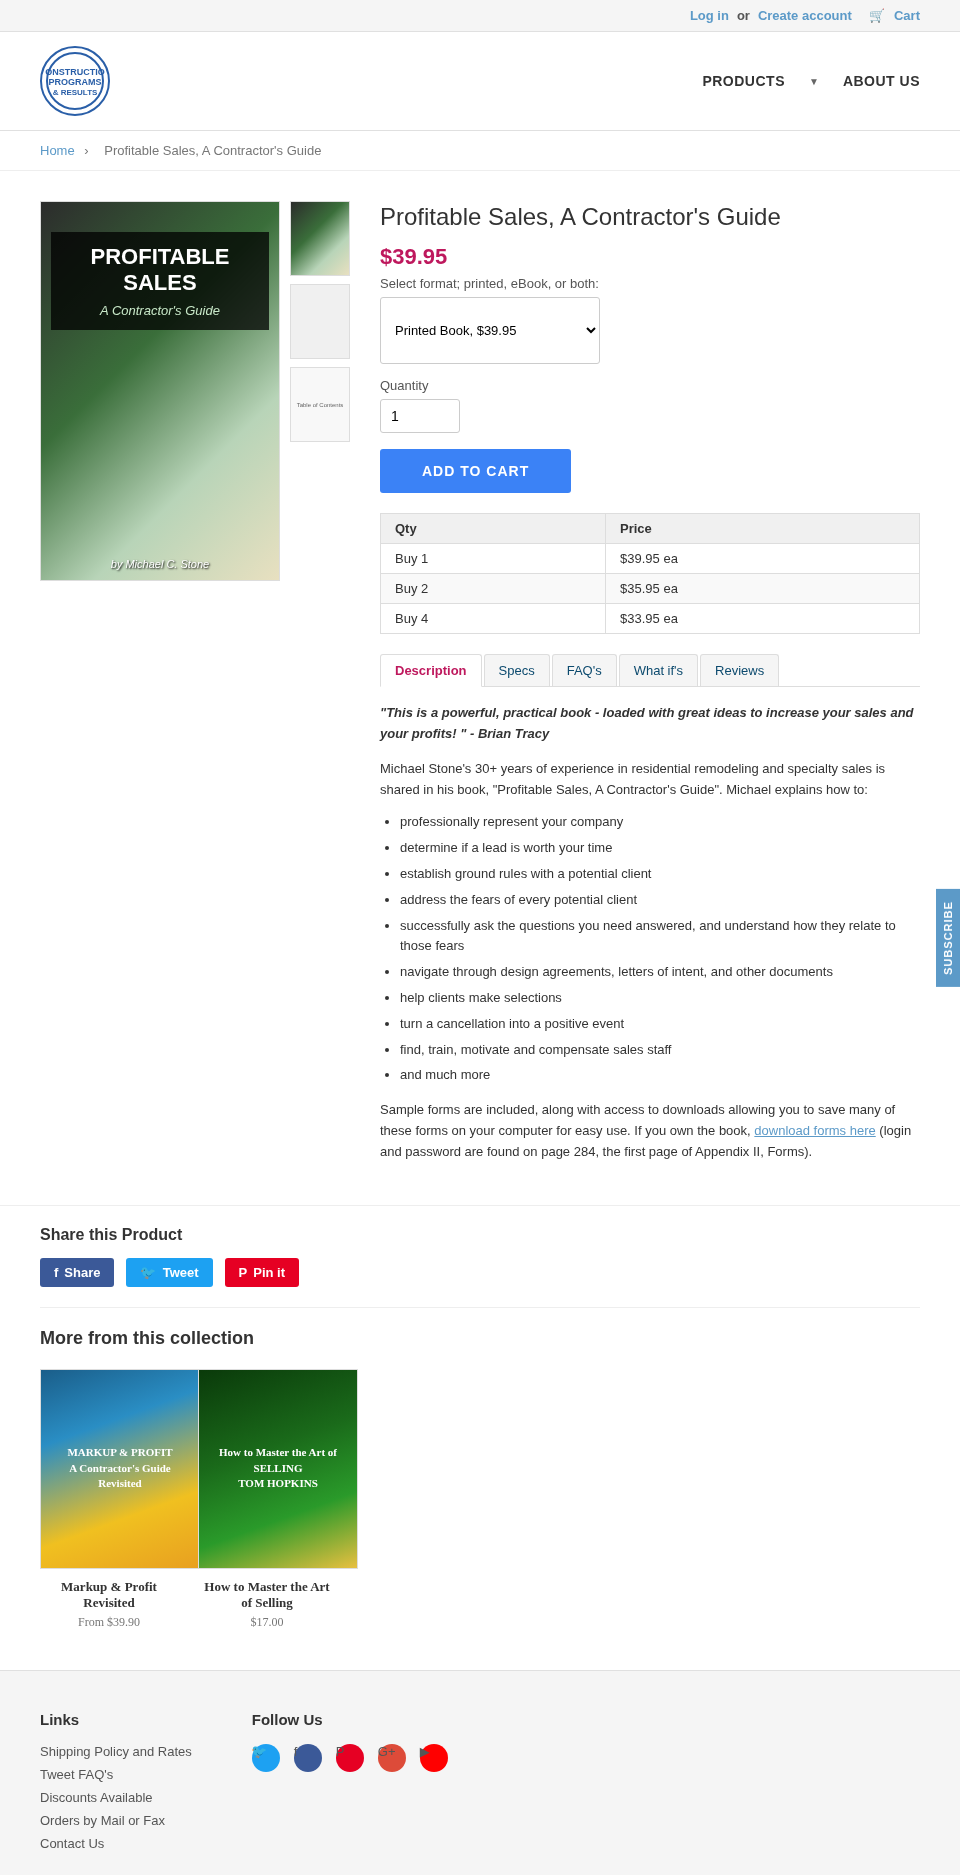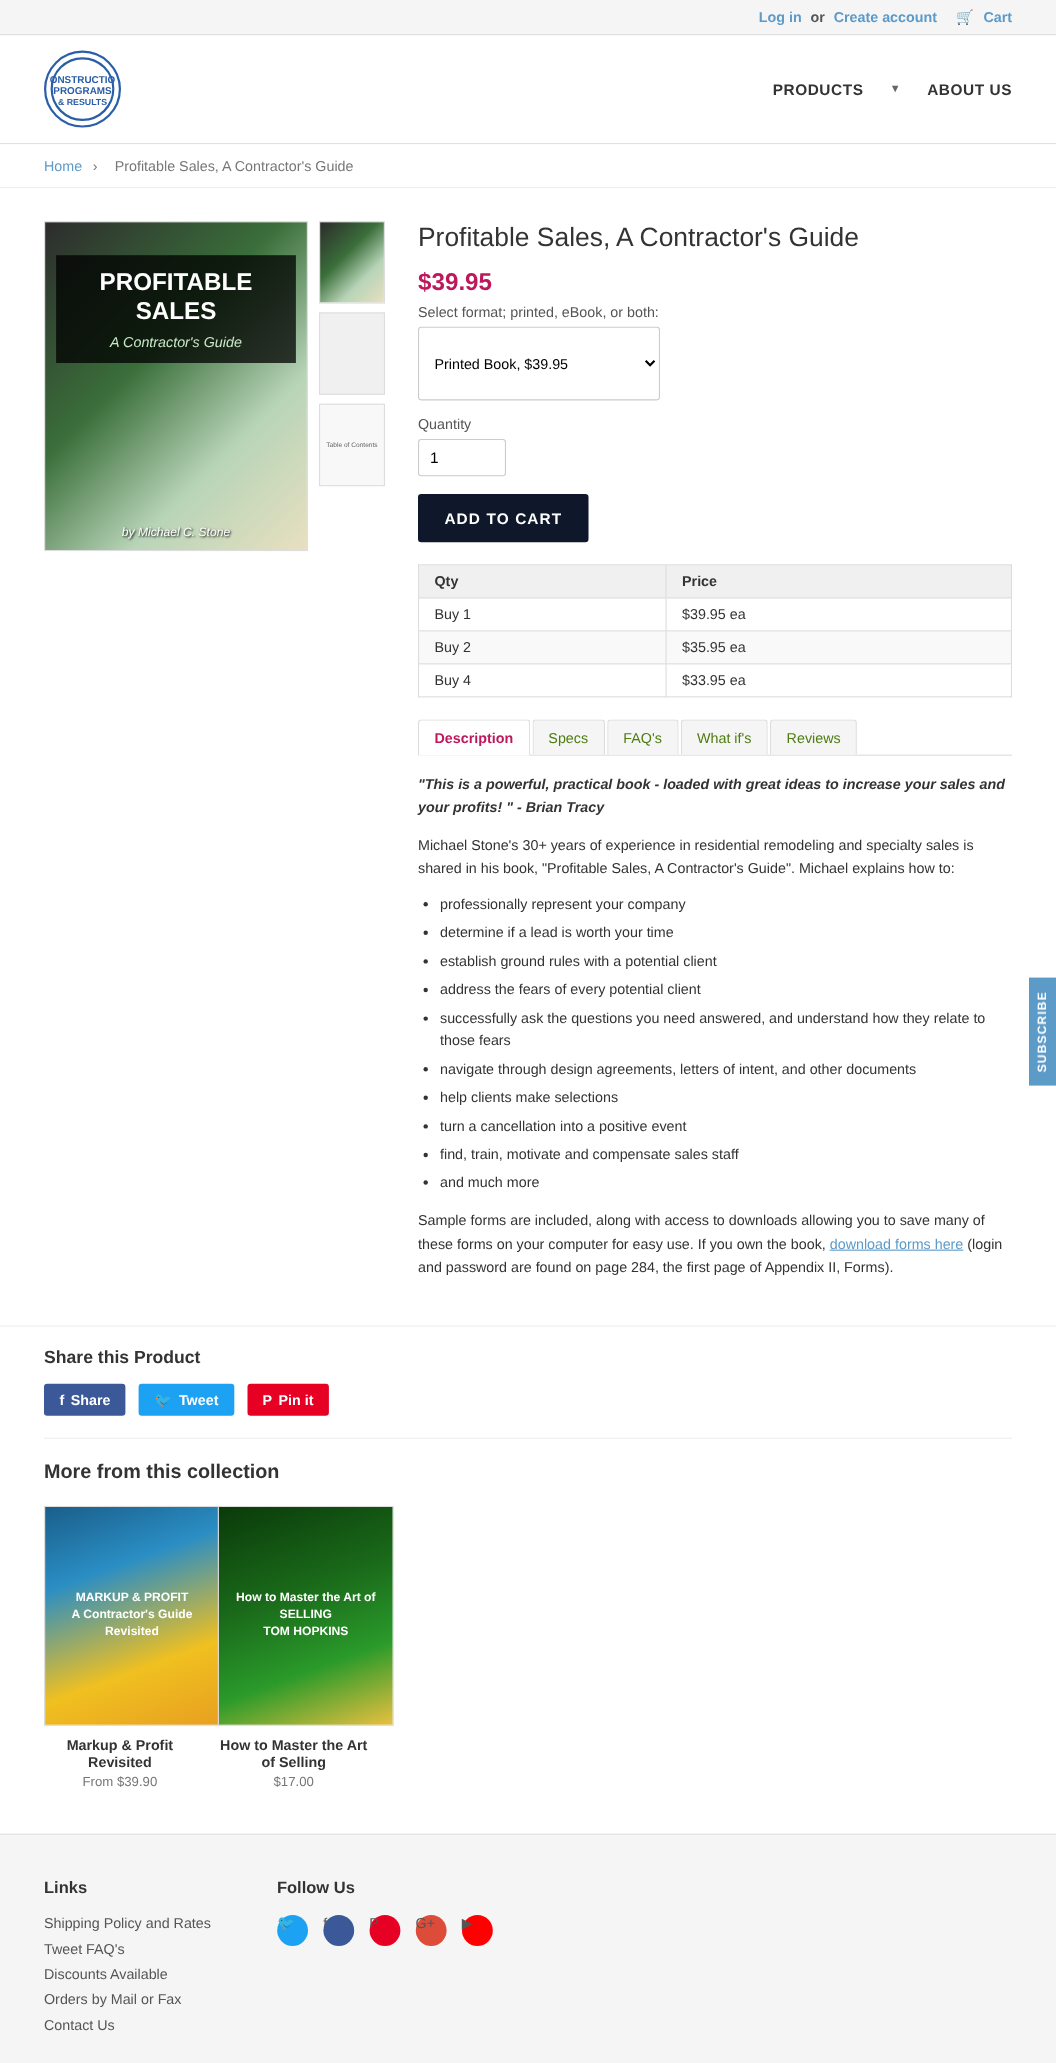--- a/index.html
+++ b/index.html
@@ -72,21 +72,21 @@
 
     
     .product-images {
       display: flex;
       flex-direction: row;
       gap: 10px;
       flex-shrink: 0;
     }
     .main-image {
       width: 240px;
-      height: 300px;
+      height: 380px;
       background: linear-gradient(135deg, #2c2c2c 0%, #3a6e3a 40%, #b8d4b8 70%, #e8e0c0 100%);
       border: 1px solid #ddd;
       display: flex;
       flex-direction: column;
       align-items: center;
       justify-content: flex-end;
       padding: 10px;
       position: relative;
       overflow: hidden;
     }
@@ -184,24 +184,24 @@
     }
     .quantity-input {
       width: 80px;
       padding: 8px 10px;
       border: 1px solid #ccc;
       border-radius: 3px;
       font-size: 14px;
       margin-bottom: 16px;
     }
     .add-to-cart-btn {
-      background: #0f172a;
+      background: #3b82f6;
       color: #fff;
       border: none;
-      padding: 14px 24px;
+      padding: 14px 42px;
       font-size: 14px;
       font-weight: bold;
       letter-spacing: 1px;
       cursor: pointer;
       border-radius: 3px;
       margin-bottom: 20px;
     }
 
     
     .price-table {
@@ -229,21 +229,21 @@
       border-bottom: 1px solid #ddd;
       margin-bottom: 16px;
     }
     .tab-btn {
       padding: 8px 14px;
       font-size: 13px;
       border: 1px solid #ddd;
       border-bottom: none;
       background: #f5f5f5;
       cursor: pointer;
-      color: #4d7c0f;
+      color: #0c4a6e;
       margin-right: 2px;
       border-radius: 3px 3px 0 0;
     }
     .tab-btn.active {
       background: #fff;
       color: #be185d;
       font-weight: bold;
       border-bottom: 1px solid #fff;
       margin-bottom: -1px;
     }
@@ -311,20 +311,21 @@
       color: #333;
     }
     .collection-grid {
       display: flex;
       gap: 20px;
       flex-wrap: wrap;
     }
     .collection-item {
       width: 138px;
       text-align: center;
+      font-family: Liberation Serif, serif;
     }
     .collection-item-img {
       width: 160px;
       height: 200px;
       border: 1px solid #ddd;
       margin-bottom: 10px;
       display: flex;
       align-items: center;
       justify-content: center;
       font-size: 11px;

